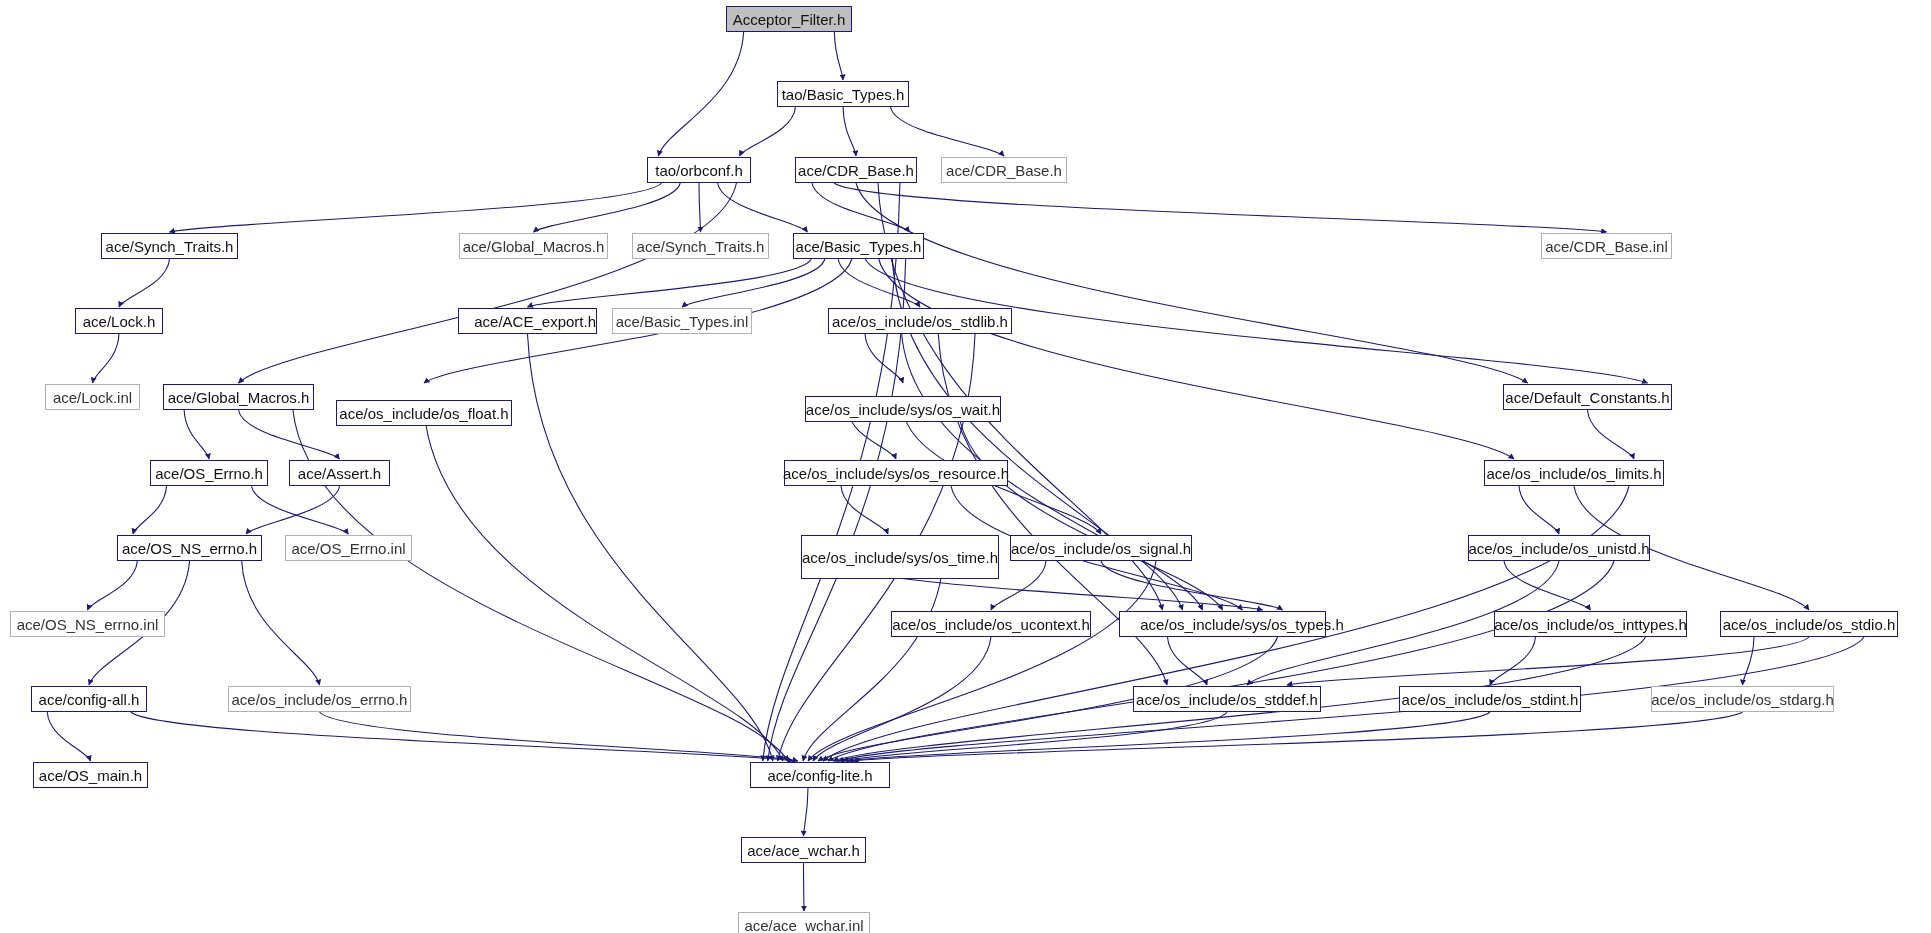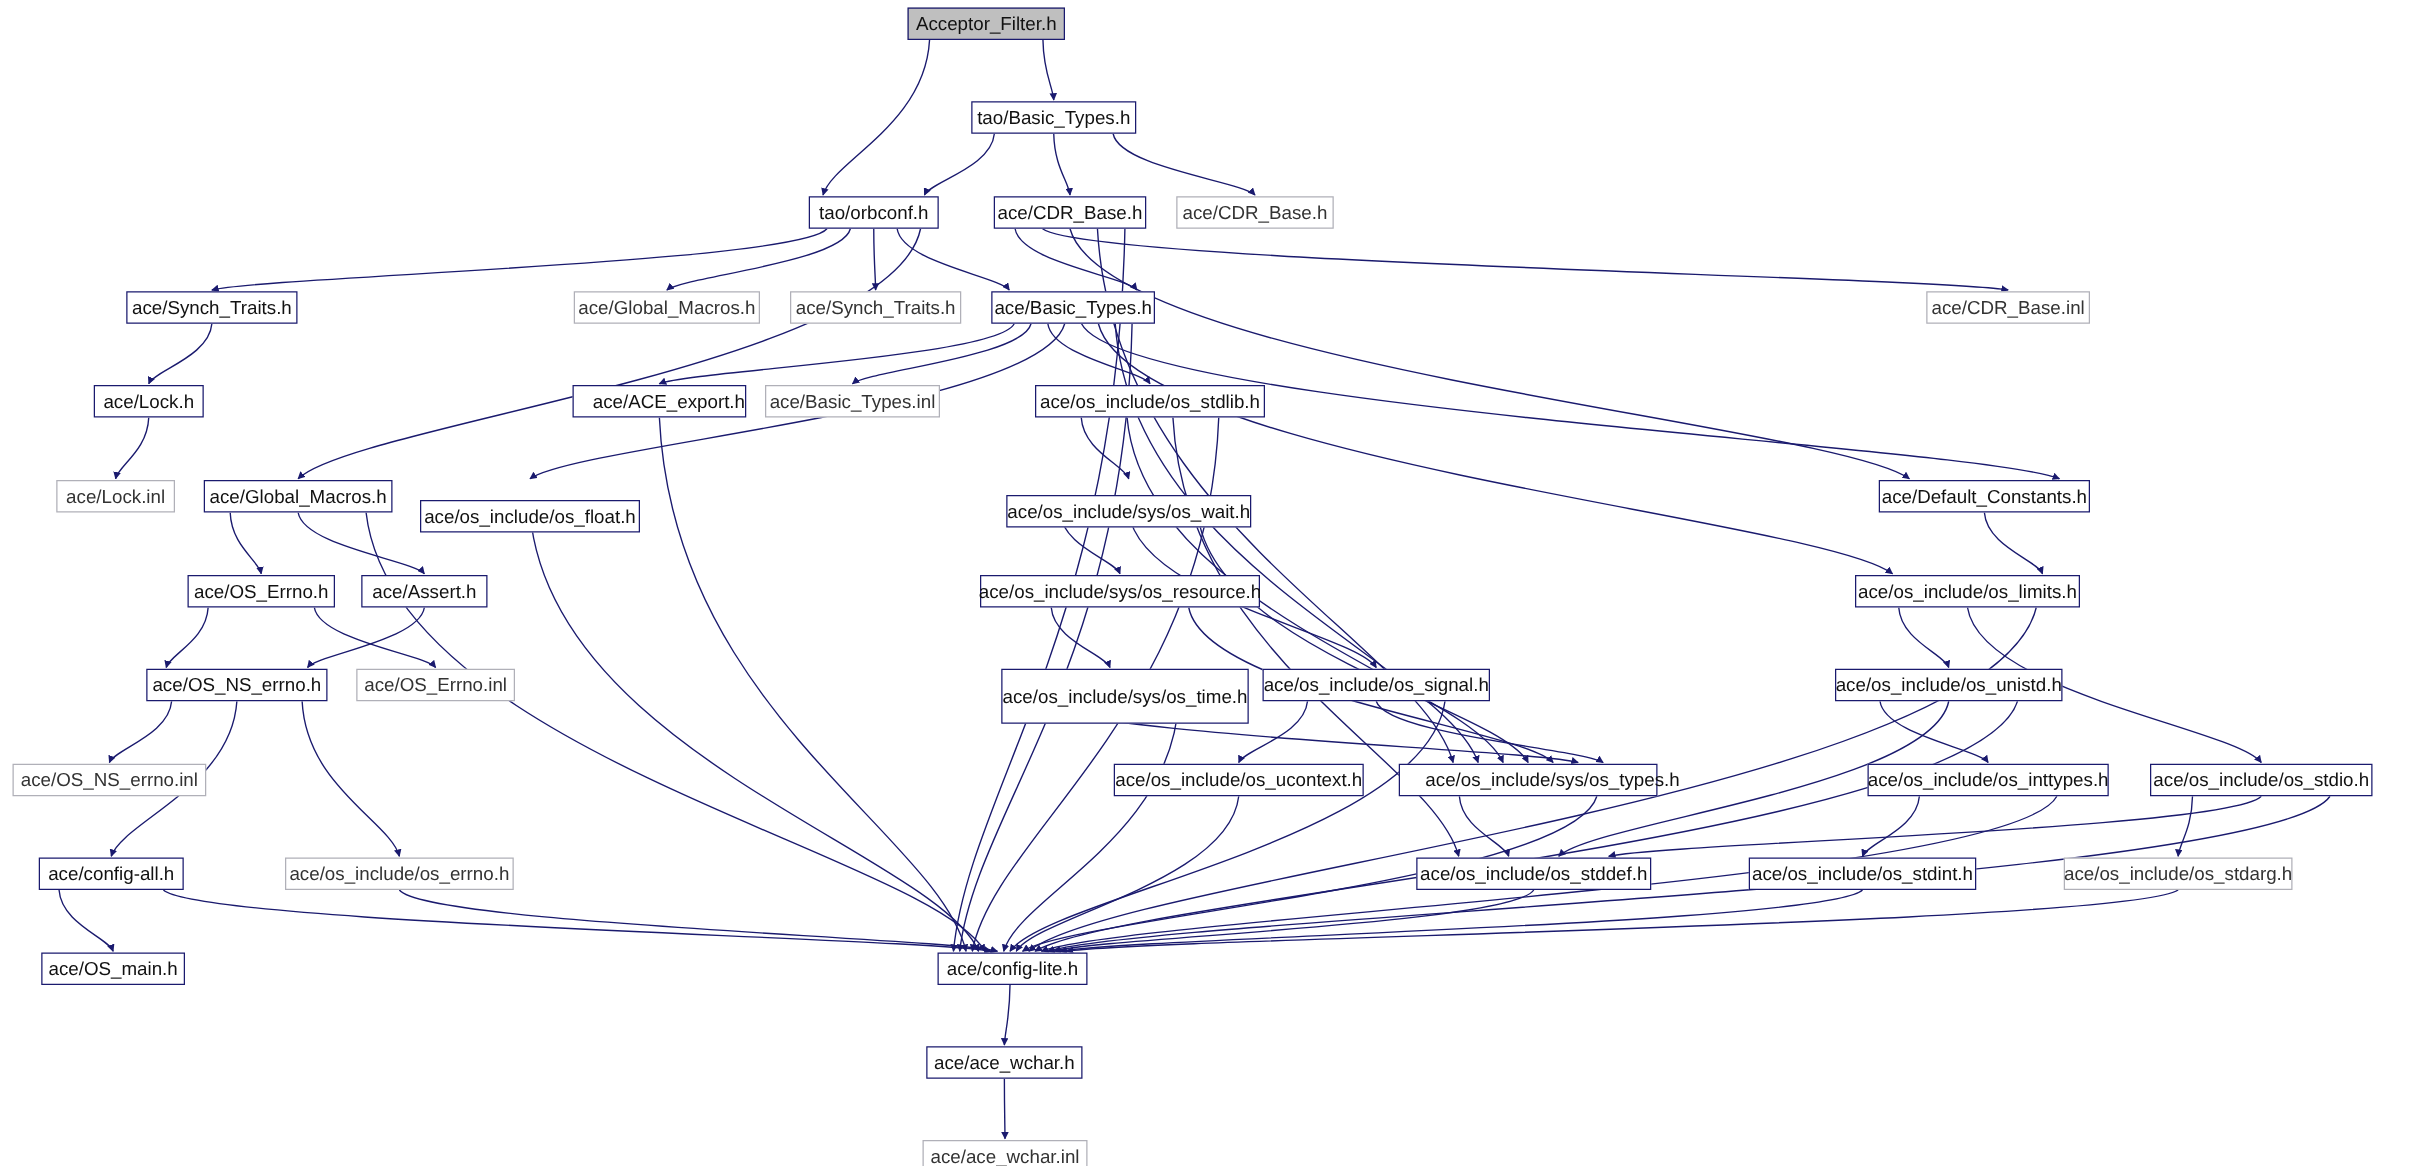--- a/index.html
+++ b/index.html
@@ -247,21 +247,21 @@
       </div>
       <div class="node" style="left: 1399px; top: 686px; width: 182px; height: 26px;">
         <span class="node-label">ace/os_include/os_stdint.h</span>
       </div>
       <div class="node dim" style="left: 1651px; top: 686px; width: 183px; height: 26px;">
         <span class="node-label">ace/os_include/os_stdarg.h</span>
       </div>
       <div class="node" style="left: 33px; top: 762px; width: 115px; height: 26px;">
         <span class="node-label">ace/OS_main.h</span>
       </div>
-      <div class="node" style="left: 750px; top: 762px; width: 120px; height: 26px;">
+      <div class="node" style="left: 750px; top: 762px; width: 140px; height: 26px;">
         <span class="node-label">ace/config-lite.h</span>
       </div>
       <div class="node" style="left: 741px; top: 837px; width: 125px; height: 26px;">
         <span class="node-label">ace/ace_wchar.h</span>
       </div>
       <div class="node dim" style="left: 738px; top: 912px; width: 132px; height: 26px;">
         <span class="node-label">ace/ace_wchar.inl</span>
       </div>
     </div>
 </div>

